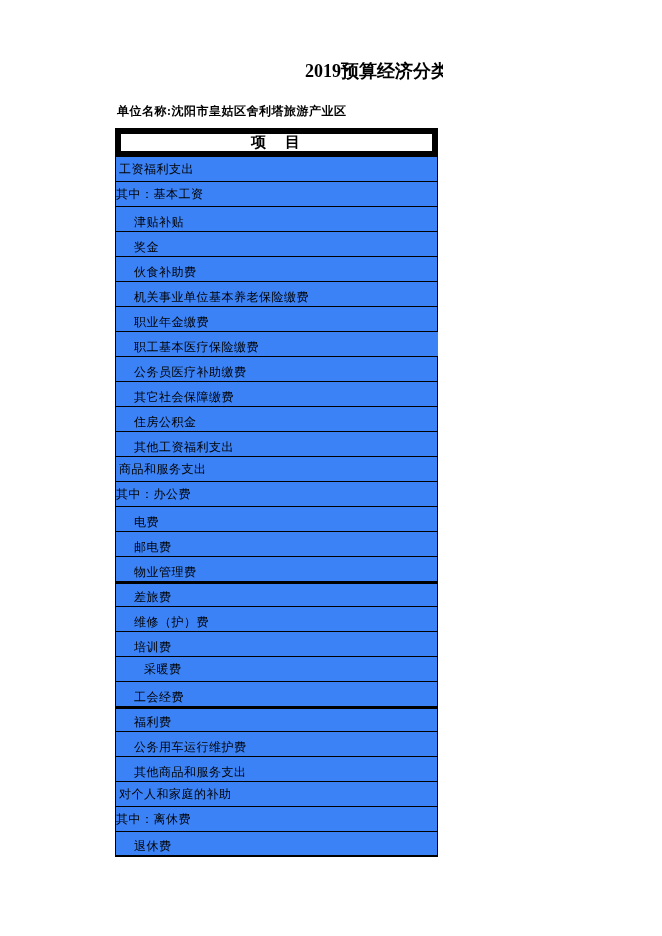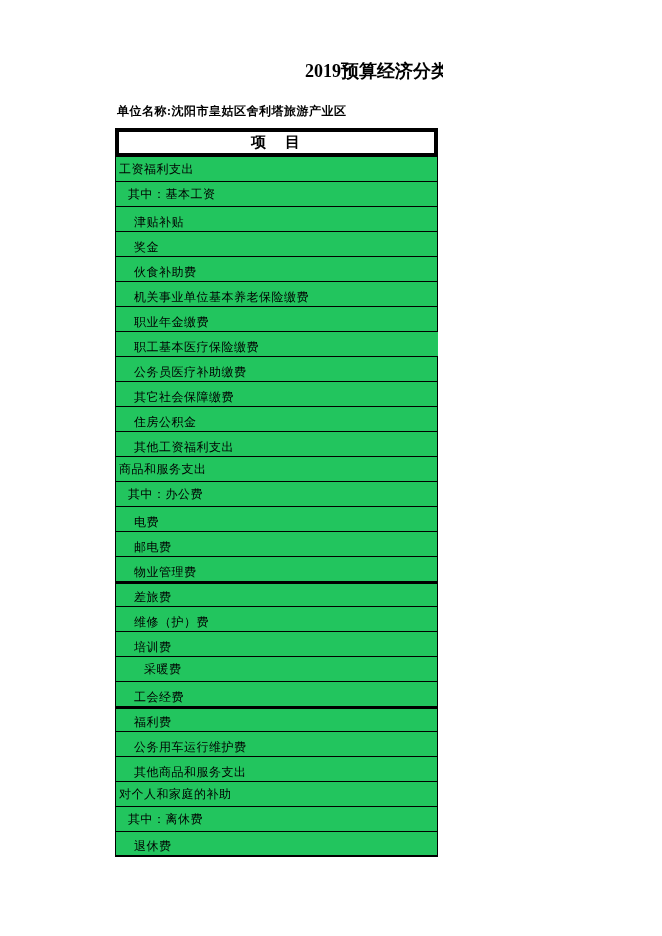--- a/index.html
+++ b/index.html
@@ -39,44 +39,44 @@
   }
   .budget-table {
     position: absolute;
     left: 82px;
     top: 128px;
     width: 323px;
   }
   .thead {
     box-sizing: border-box;
     height: 29px;
-    border: 4px solid #000000;
+    border: 6px solid #000000;
     display: flex;
     align-items: center;
     justify-content: center;
     font-size: 15px;
     font-weight: bold;
     letter-spacing: 2px;
     font-family: Liberation Serif, serif;
   }
   .trow {
     box-sizing: border-box;
     height: 25px;
     border-left: 1px solid #000000;
     border-right: 1px solid #000000;
     border-bottom: 1px solid #000000;
     display: flex;
     align-items: center;
     font-size: 12px;
     letter-spacing: 0.5px;
     white-space: nowrap;
-    background: #22c55e;
+    background: #3b82f6;
   }
   .trow.indent-0 { padding-left: 3px; }
-  .trow.indent-1 { padding-left: 12px; }
+  .trow.indent-1 { }
   .trow.indent-2 { padding-left: 18px; align-items: flex-end; }
   .trow.indent-3 { padding-left: 28px; }
   
   .trow.thick-top { border-top: 2px solid #000000; }
   .trow.no-right { border-right: none; }
   .trow:last-child { border-bottom-width: 2px; }
 </style>
 </head>
 <body>
 

